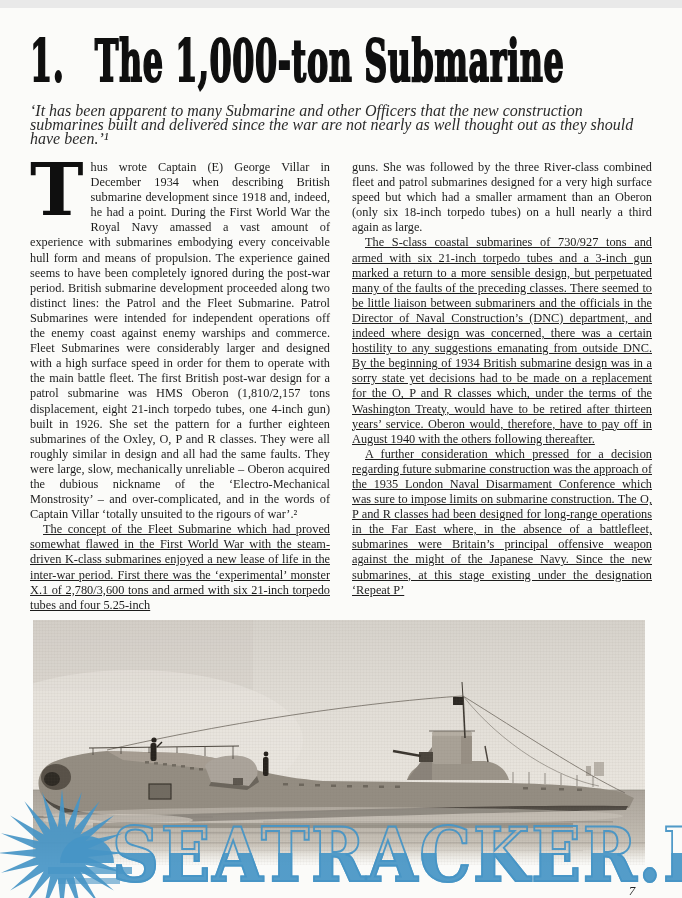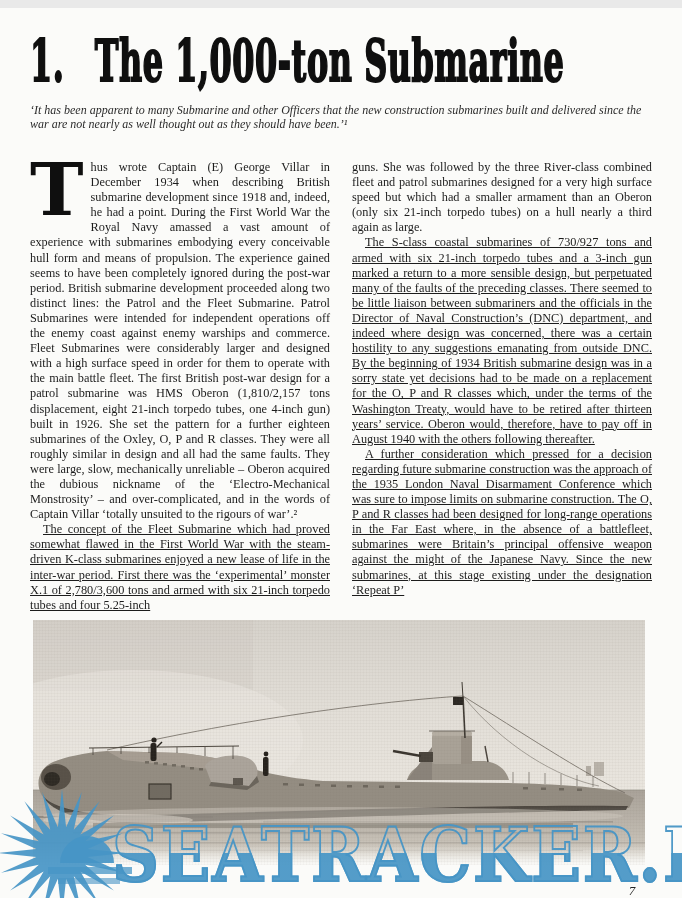--- a/index.html
+++ b/index.html
@@ -26,21 +26,21 @@
     letter-spacing:1px;
     transform:scaleX(0.55);
     transform-origin:left top;
     white-space:nowrap;
   }
   .title-num{margin-right:55px;}
 
   
   .epigraph{
     position:absolute;left:30px;top:96px;width:624px;
-    font-style:italic;font-size:12px;line-height:13.8px;
+    font-style:italic;font-size:16px;line-height:13.8px;
     color:#2b2b2b;margin:0;
   }
 
   
   .columns{
     position:absolute;left:30px;top:152px;width:622px;
     display:flex;gap:22px;
   }
   .col{width:300px;}
   .col p{
@@ -103,21 +103,21 @@
   </div>
 
   <p class="epigraph">‘It has been apparent to many Submarine and other Officers that the new construction submarines built and delivered since the war are not nearly as well thought out as they should have been.’¹</p>
 
   <div class="columns">
     <div class="col">
       <p><span class="dropcap">T</span><span>hus wrote Captain (E) George Villar in December 1934 when describing British submarine development since 1918 and, indeed, he had a point. During the First World War the Royal Navy amassed a vast amount of experience with submarines embodying every conceivable hull form and means of propulsion. The experience gained seems to have been completely ignored during the post-war period. British submarine development proceeded along two distinct lines: the Patrol and the Fleet Submarine. Patrol Submarines were intended for independent operations off the enemy coast against enemy warships and commerce. Fleet Submarines were considerably larger and designed with a high surface speed in order for them to operate with the main battle fleet. The first British post-war design for a patrol submarine was HMS Oberon (1,810/2,157 tons displacement, eight 21-inch torpedo tubes, one 4-inch gun) built in 1926. She set the pattern for a further eighteen submarines of the Oxley, O, P and R classes. They were all roughly similar in design and all had the same faults. They were large, slow, mechanically unreliable – Oberon acquired the dubious nickname of the ‘Electro-Mechanical Monstrosity’ – and over-complicated, and in the words of Captain Villar ‘totally unsuited to the rigours of war’.²</span></p>
       <p class="indent">The concept of the Fleet Submarine which had proved somewhat flawed in the First World War with the steam-driven K-class submarines enjoyed a new lease of life in the inter-war period. First there was the ‘experimental’ monster X.1 of 2,780/3,600 tons and armed with six 21-inch torpedo tubes and four 5.25-inch</p>
     </div>
     <div class="col">
-      <p>guns. She was followed by the three River-class combined fleet and patrol submarines designed for a very high surface speed but which had a smaller armament than an Oberon (only six 21-inch torpedo tubes) on a hull nearly a third again as large.</p>
+      <p>guns. She was followed by the three River-class combined fleet and patrol submarines designed for a very high surface speed but which had a smaller armament than an Oberon (only six 18-inch torpedo tubes) on a hull nearly a third again as large.</p>
       <p class="indent">The S-class coastal submarines of 730/927 tons and armed with six 21-inch torpedo tubes and a 3-inch gun marked a return to a more sensible design, but perpetuated many of the faults of the preceding classes. There seemed to be little liaison between submariners and the officials in the Director of Naval Construction’s (DNC) department, and indeed where design was concerned, there was a certain hostility to any suggestions emanating from outside DNC. By the beginning of 1934 British submarine design was in a sorry state yet decisions had to be made on a replacement for the O, P and R classes which, under the terms of the Washington Treaty, would have to be retired after thirteen years’ service. Oberon would, therefore, have to pay off in August 1940 with the others following thereafter.</p>
       <p class="indent">A further consideration which pressed for a decision regarding future submarine construction was the approach of the 1935 London Naval Disarmament Conference which was sure to impose limits on submarine construction. The O, P and R classes had been designed for long-range operations in the Far East where, in the absence of a battlefleet, submarines were Britain’s principal offensive weapon against the might of the Japanese Navy. Since the new submarines, at this stage existing under the designation ‘Repeat P’</p>
     </div>
   </div>
 
   <div class="photo" role="img" aria-label="Black-and-white photograph of a surfaced Royal Navy submarine under way: raised bow casing with a crewman standing forward, conning tower amidships with deck gun and a flag-topped mast, rigging wires running bow to stern, calm sea beneath a pale sky.">
     <svg viewBox="0 0 612 245" width="612" height="245" aria-hidden="true">
       <defs>
         <linearGradient id="sky" x1="0" y1="0" x2="0" y2="1">
           <stop offset="0" stop-color="#d6d2cb"></stop>

